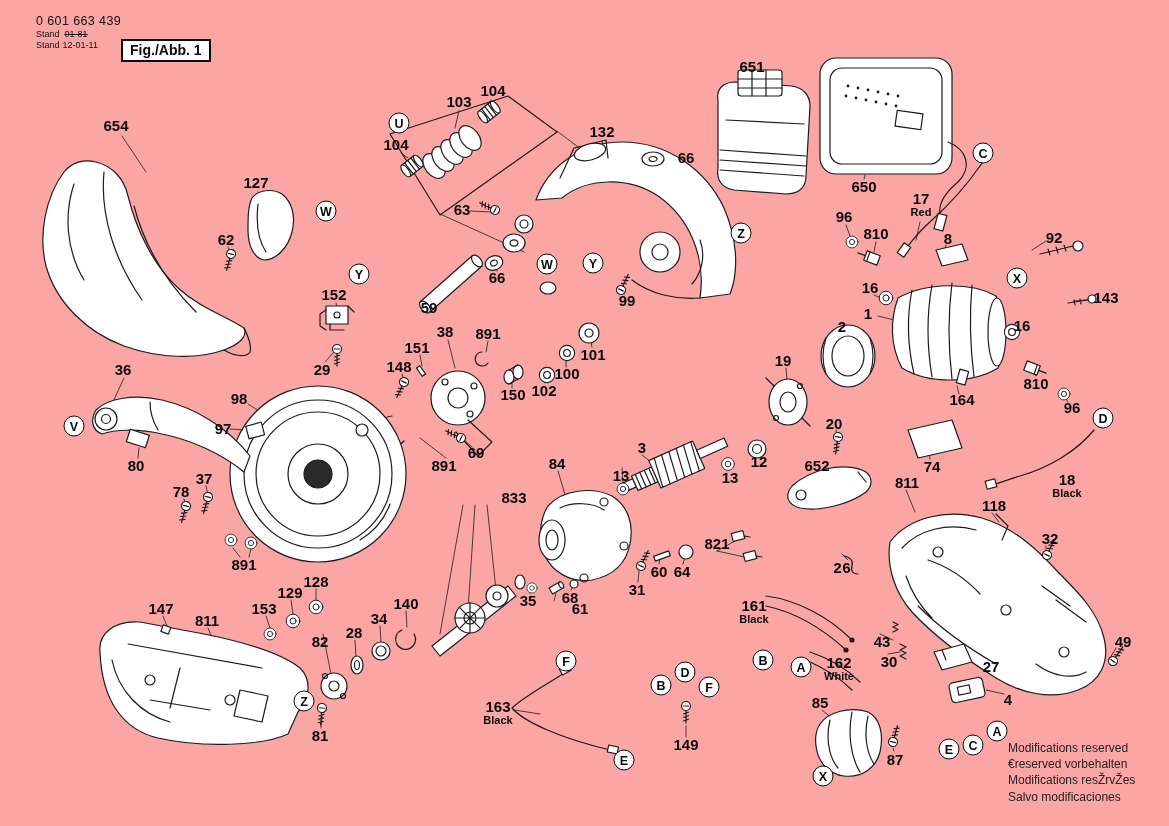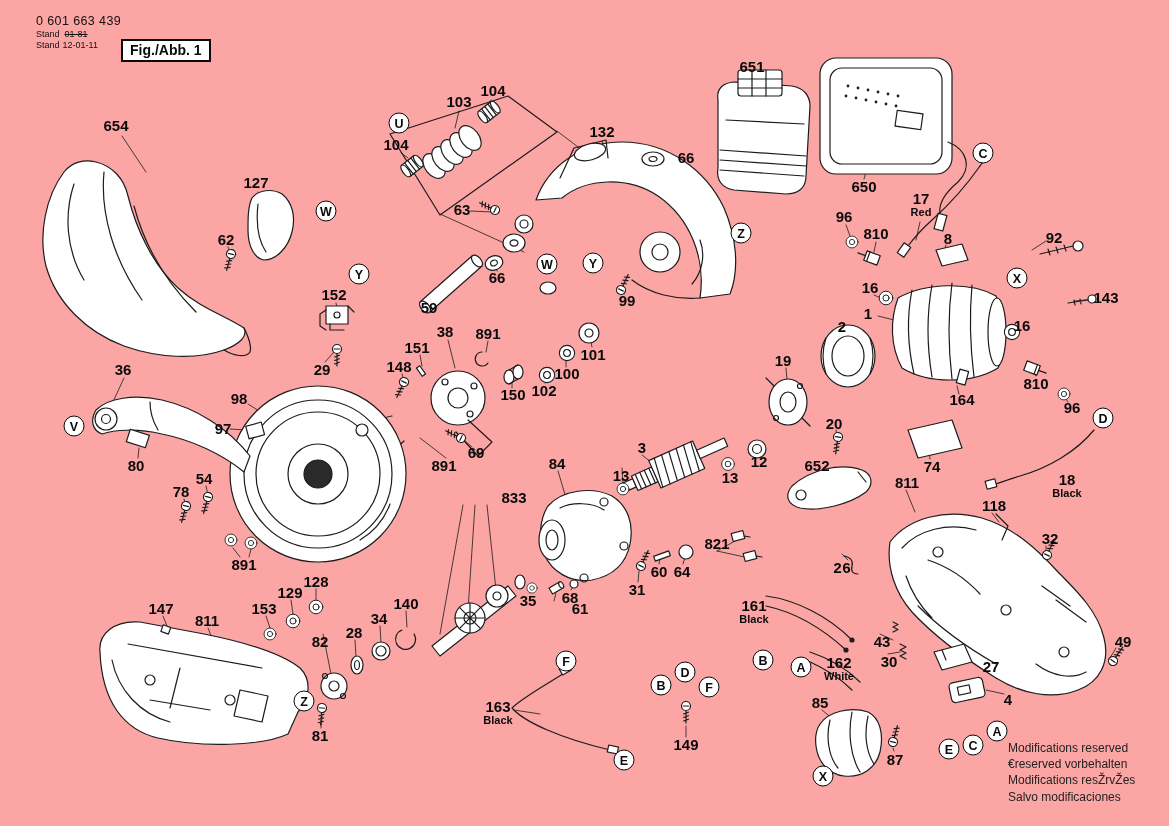--- a/index.html
+++ b/index.html
@@ -461,21 +461,21 @@
       <div class="plabel" style="left: 445px; top: 332px;">38</div>
       <div class="plabel" style="left: 417px; top: 348px;">151</div>
       <div class="plabel" style="left: 399px; top: 367px;">148</div>
       <div class="plabel" style="left: 513px; top: 395px;">150</div>
       <div class="plabel" style="left: 334px; top: 295px;">152</div>
       <div class="plabel" style="left: 322px; top: 370px;">29</div>
       <div class="plabel" style="left: 123px; top: 370px;">36</div>
       <div class="plabel" style="left: 136px; top: 466px;">80</div>
       <div class="plabel" style="left: 239px; top: 399px;">98</div>
       <div class="plabel" style="left: 223px; top: 429px;">97</div>
-      <div class="plabel" style="left: 204px; top: 479px;">54</div>
+      <div class="plabel" style="left: 204px; top: 479px;">37</div>
       <div class="plabel" style="left: 181px; top: 492px;">78</div>
       <div class="plabel" style="left: 244px; top: 565px;">891</div>
       <div class="plabel" style="left: 476px; top: 453px;">69</div>
       <div class="plabel" style="left: 444px; top: 466px;">891</div>
       <div class="plabel" style="left: 557px; top: 464px;">84</div>
       <div class="plabel" style="left: 642px; top: 448px;">3</div>
       <div class="plabel" style="left: 621px; top: 476px;">13</div>
       <div class="plabel" style="left: 730px; top: 478px;">13</div>
       <div class="plabel" style="left: 759px; top: 462px;">12</div>
       <div class="plabel" style="left: 817px; top: 466px;">652</div>

